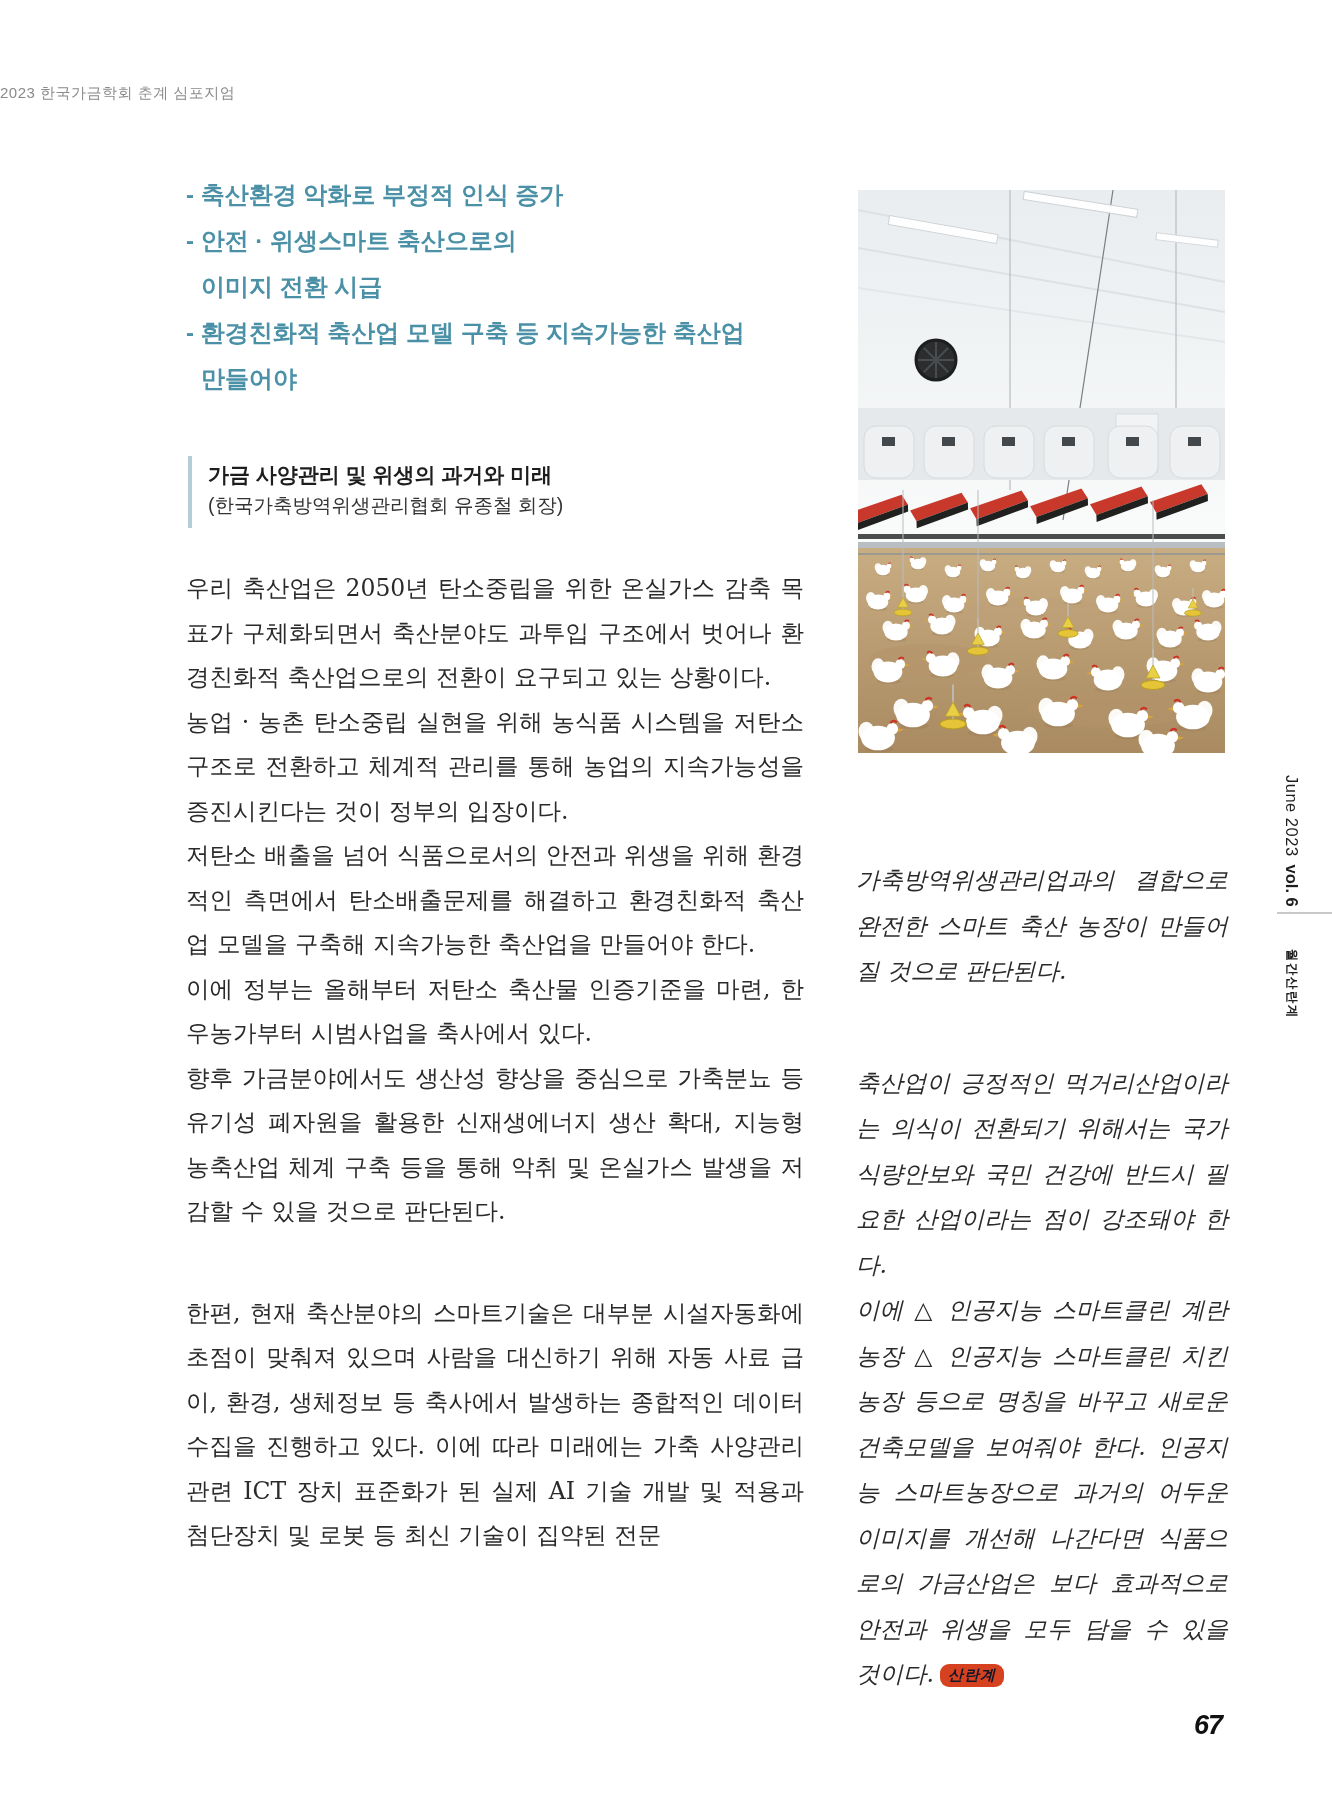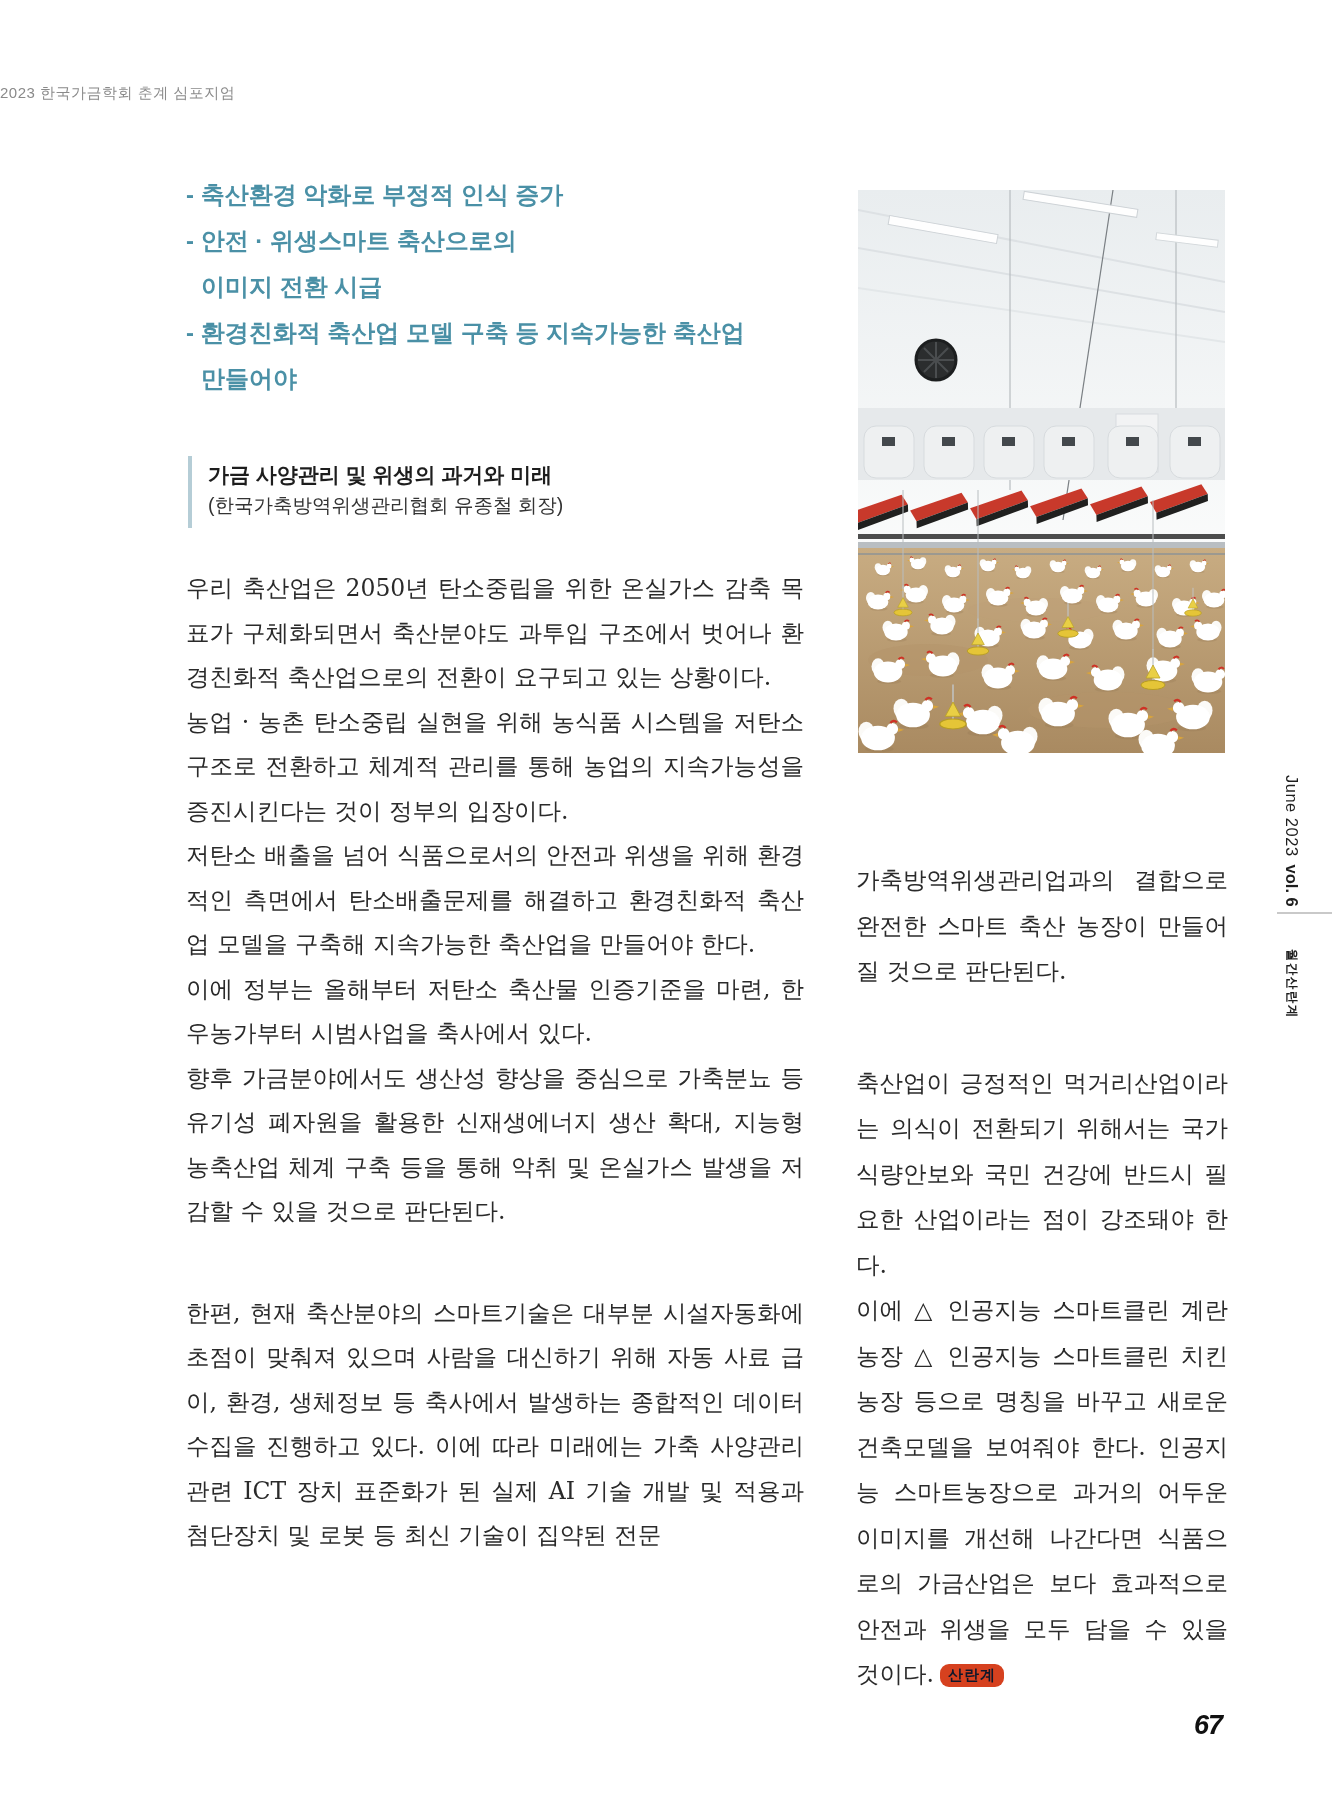--- a/index.html
+++ b/index.html
@@ -21,21 +21,21 @@
            padding:4px 0 8px 16px;}
   .section .title{font-size:21px;font-weight:700;color:#1d1d1d;line-height:30px;}
   .section .subtitle{font-size:19.5px;color:#333;line-height:30px;}
 
   
   .body-text{font-family:"DejaVu Serif","Liberation Serif",serif;color:#2a2a2a;
              text-align:justify;}
   .col-left{position:absolute;left:186px;top:566px;width:618px;
             font-size:23.5px;line-height:44.5px;}
   .col-right{position:absolute;left:856px;top:858px;width:372px;
-             font-size:23.5px;line-height:45.5px;}
+             font-size:23.5px;line-height:45.5px;font-style:italic;}
   .body-text p{margin:0;}
   .col-left p.gap-before{margin-top:57px;}
   .col-right p.gap-before{margin-top:66px;}
 
   
   .end-badge{display:inline-block;background:#d6411f;color:#0f172a;
              font-family:"Liberation Sans",sans-serif;font-weight:700;font-size:15px;
              line-height:20px;padding:1px 8px 2px;border-radius:9px;
              letter-spacing:1px;vertical-align:2px;margin-left:6px;}
 

